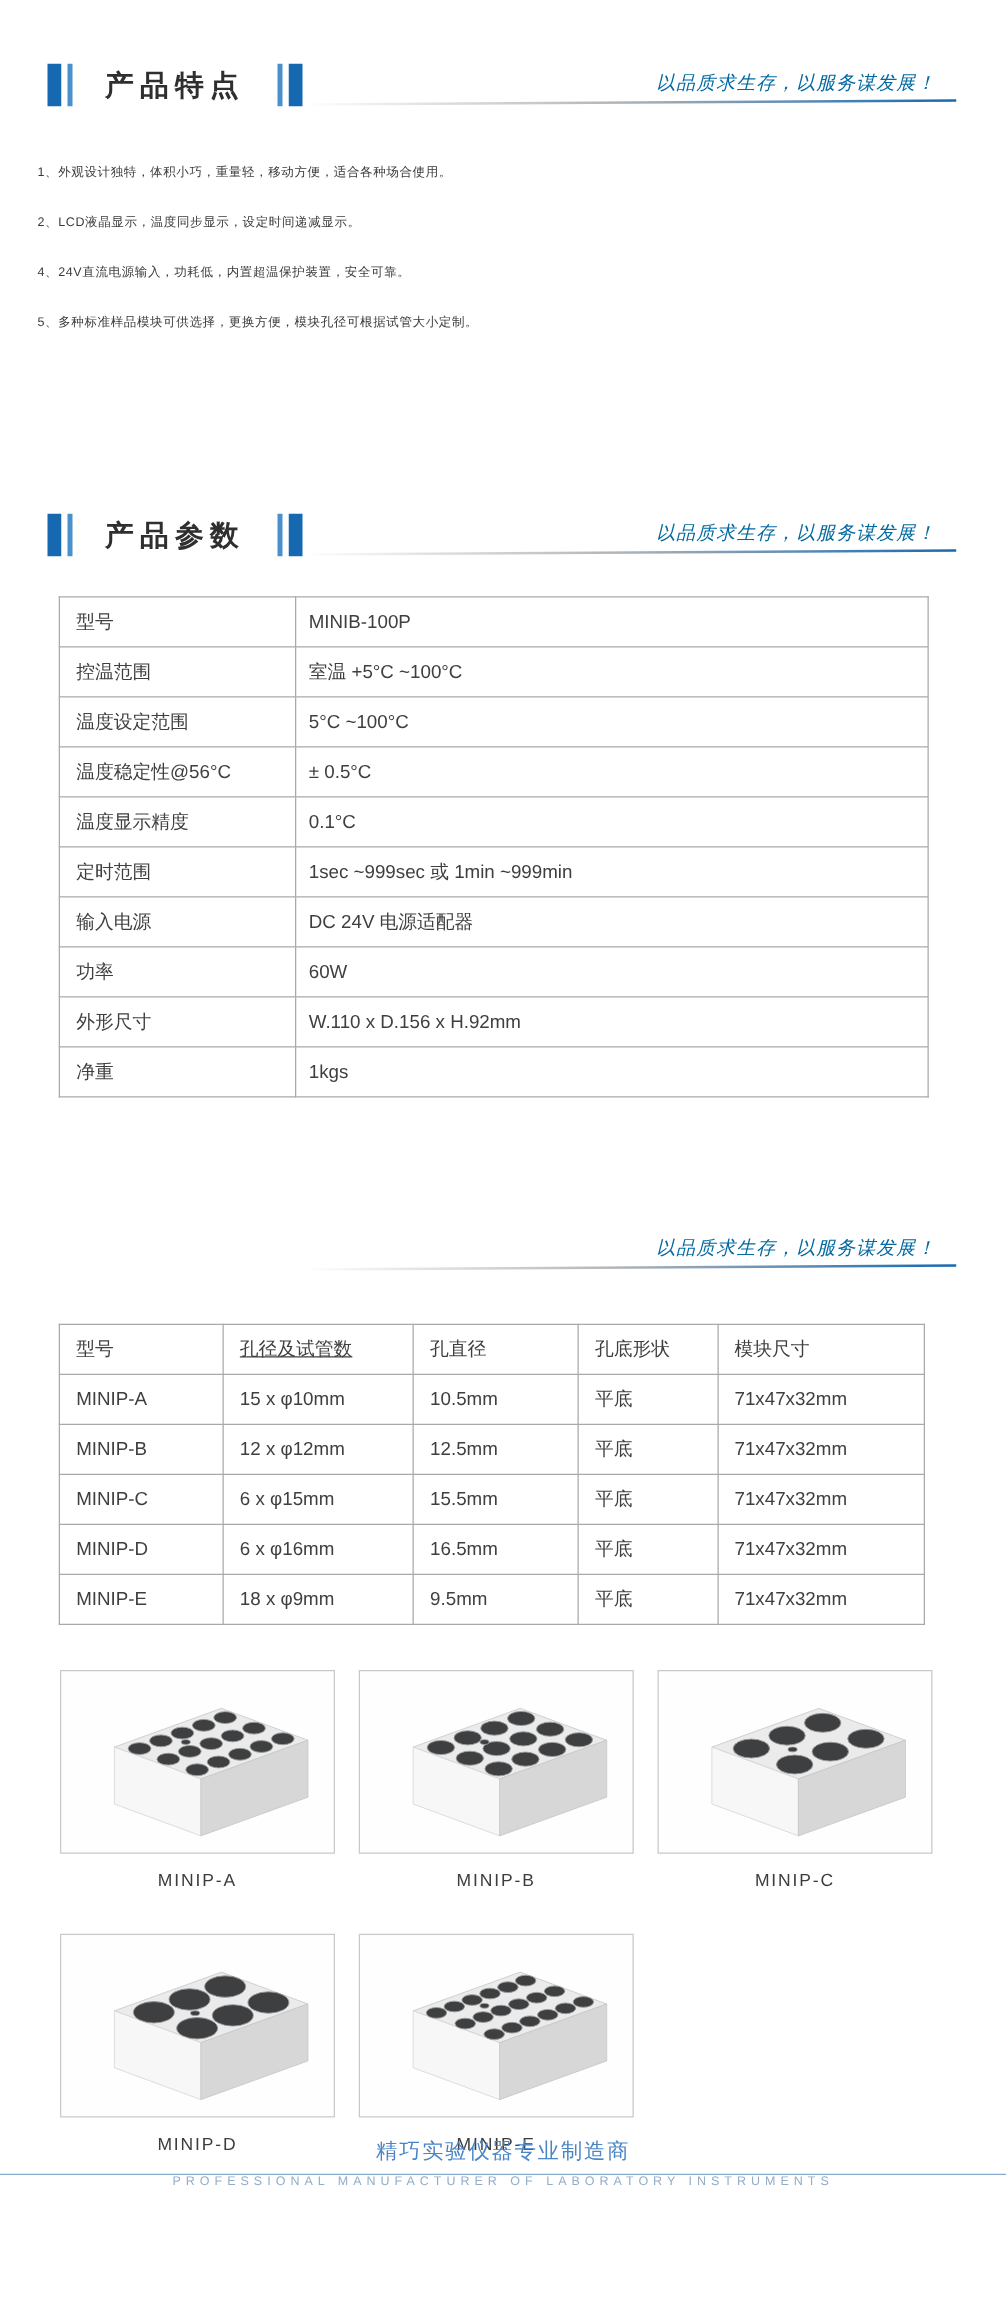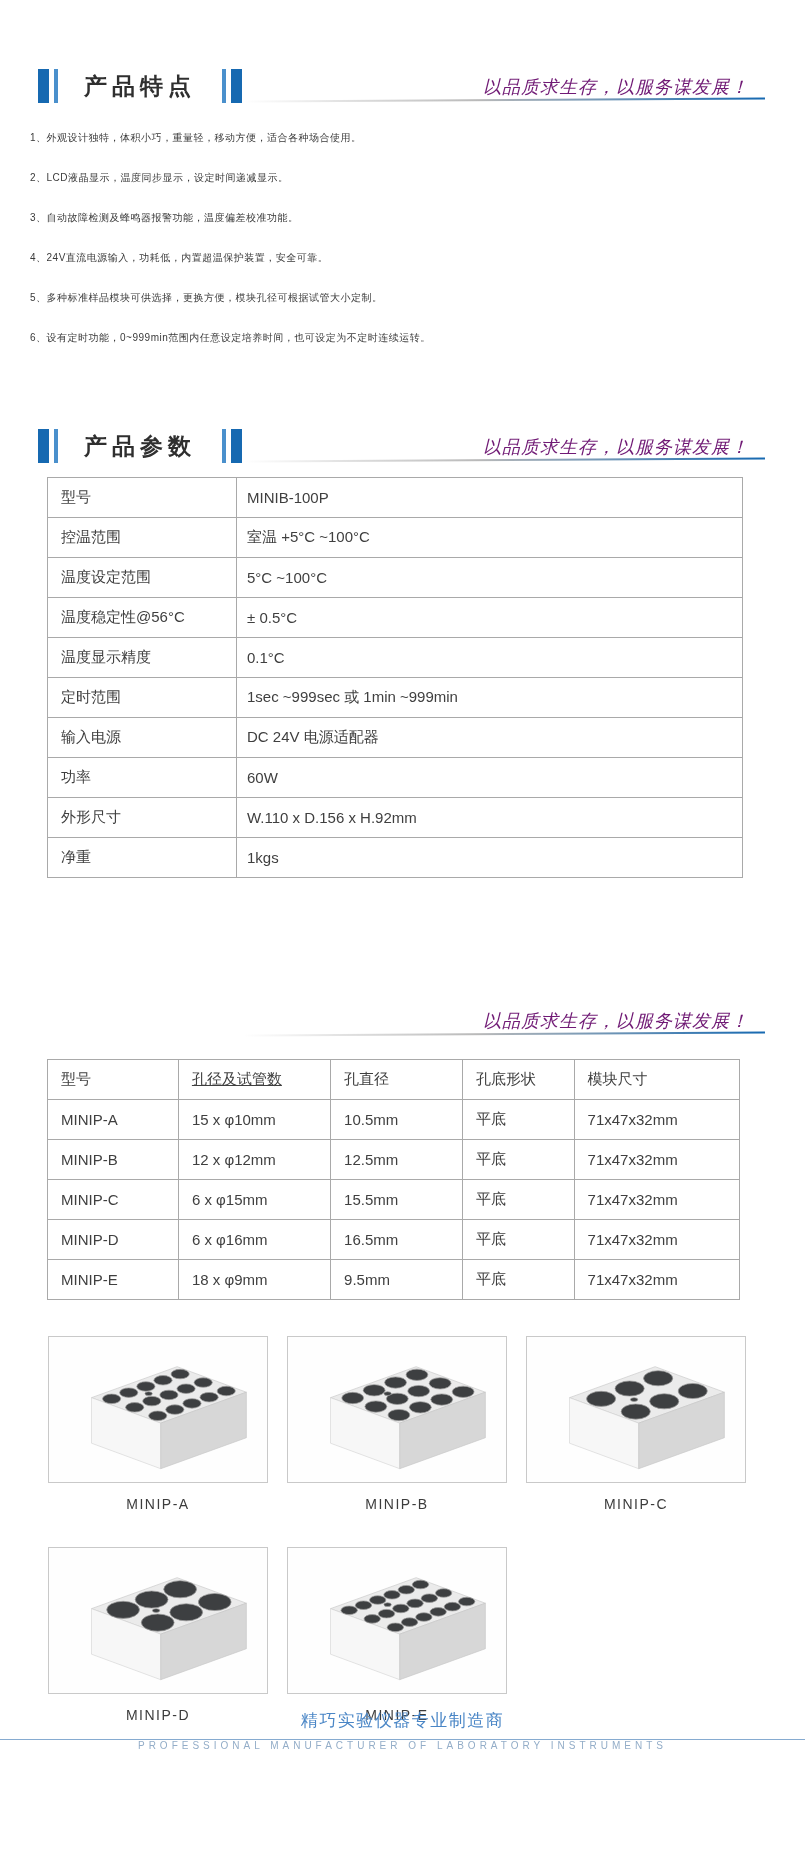--- a/index.html
+++ b/index.html
@@ -7,28 +7,28 @@
     --accent_light:#4a90cc;
     --footer_blue:#4a86c6;
     --footer_muted:#93adc8;
   }
   *{box-sizing:border-box;}
   body{margin:0;background:#ffffff;font-family:"Liberation Sans","DejaVu Sans",sans-serif;}
   .page{position:relative;width:805px;height:1857px;background:#ffffff;overflow:hidden;}
 
   
   .sec{position:absolute;left:38px;width:727px;}
-  .sec-head{position:relative;height:72px;margin-top:20px;}
+  .sec-head{position:relative;height:72px;}
   .head-row{display:flex;align-items:center;height:40px;margin-top:2px;}
   .bar{display:inline-block;height:34px;}
   .bar.thick{width:11px;background:var(--accent);}
   .bar.thin{width:4px;background:var(--accent_light);}
   .bar.gapR{margin-right:5px;}
   .sec-title{margin:0 26px;font-size:23px;font-weight:600;letter-spacing:5px;color:#2f2f2f;line-height:40px;white-space:nowrap;}
-  .slogan{position:absolute;right:16px;top:9px;font-size:18px;font-style:italic;color:#701a75;letter-spacing:1px;white-space:nowrap;}
+  .slogan{position:absolute;right:16px;top:9px;font-size:15px;font-style:italic;color:#0369a1;letter-spacing:1px;white-space:nowrap;}
   .head-line{position:absolute;left:205px;right:0;top:33px;height:2px;
              background:linear-gradient(to right,rgba(170,170,170,0),#b9b9b9 45%,var(--accent) 100%);
              transform:rotate(-0.35deg);}
 
   
   .features{position:absolute;top:72px;left:-8px;right:0;margin:0;padding:0;list-style:none;}
   .feature-item{height:40px;display:flex;align-items:center;font-size:10px;color:#3a3a3a;letter-spacing:0.5px;white-space:nowrap;}
 
   
   table{border-collapse:collapse;border-radius:22px;}
@@ -69,24 +69,22 @@
         <span class="bar thin gapR"></span>
         <span class="bar thick"></span>
       </div>
       <span class="slogan">以品质求生存，以服务谋发展！</span>
       <span class="head-line"></span>
     </div>
     <ul class="features">
 
     <li class="feature-item">1、外观设计独特，体积小巧，重量轻，移动方便，适合各种场合使用。</li>
         <li class="feature-item">2、LCD液晶显示，温度同步显示，设定时间递减显示。</li>
-        <li class="feature-item">3、自动故障检测及蜂鸣器报警功能，温度偏差校准功能。</li>
         <li class="feature-item">4、24V直流电源输入，功耗低，内置超温保护装置，安全可靠。</li>
         <li class="feature-item">5、多种标准样品模块可供选择，更换方便，模块孔径可根据试管大小定制。</li>
-        <li class="feature-item">6、设有定时功能，0~999min范围内任意设定培养时间，也可设定为不定时连续运转。</li>
       </ul>
   </section>
 
   <section class="sec" style="top:406px;">
     <div class="sec-head">
       <div class="head-row">
         <span class="bar thick gapR"></span>
         <span class="bar thin"></span>
         <h2 class="sec-title">产品参数</h2>
         <span class="bar thin gapR"></span>

